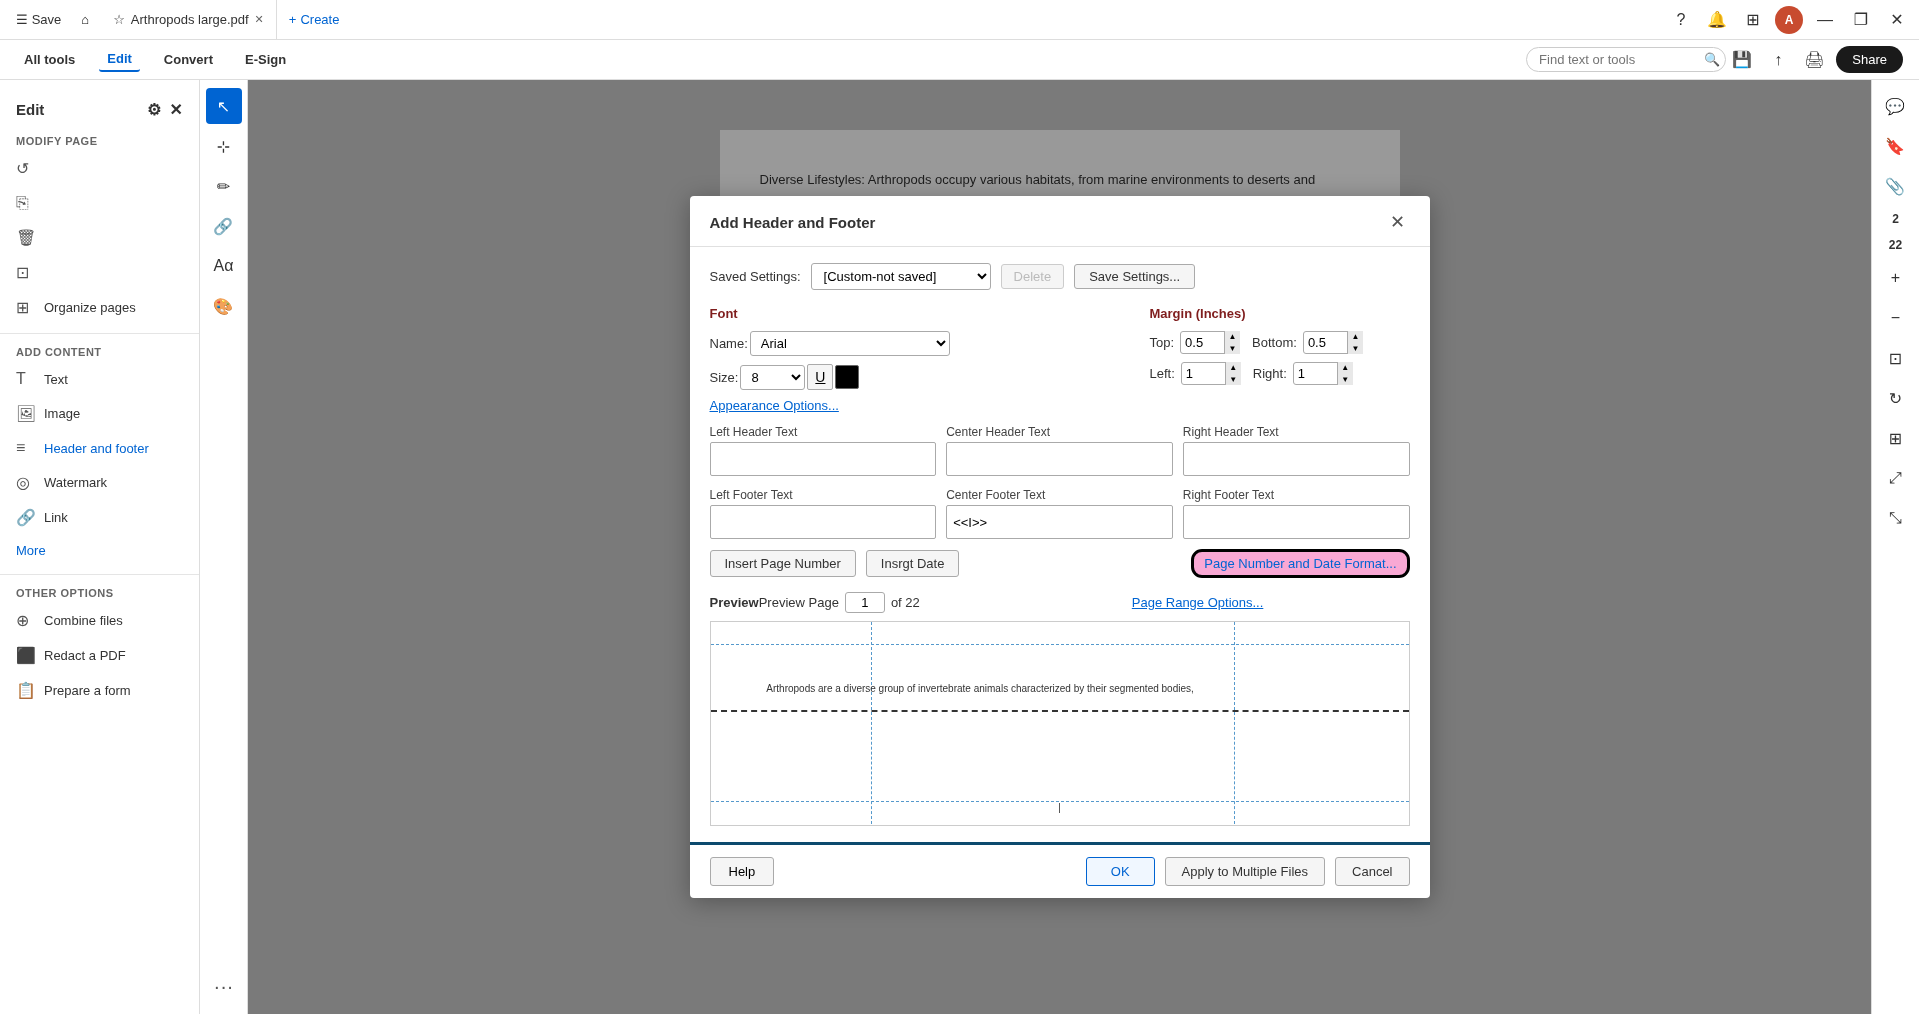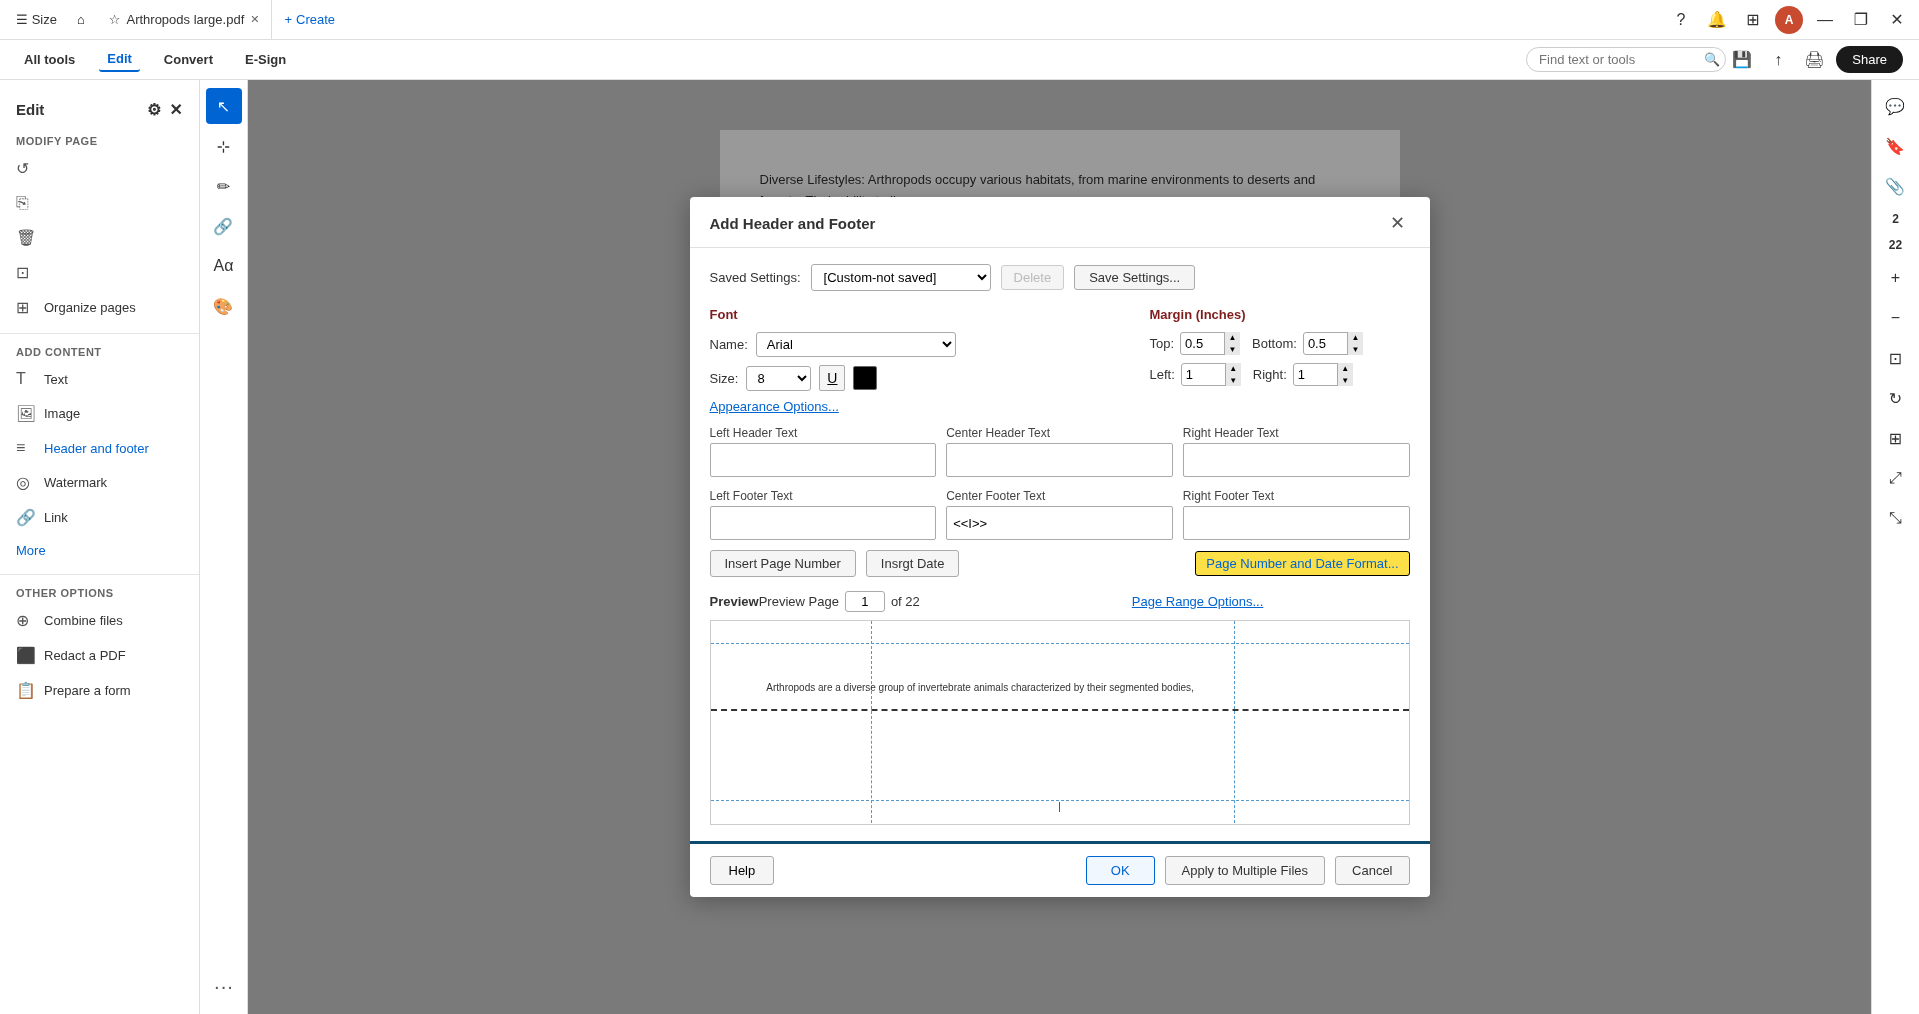--- a/index.html
+++ b/index.html
@@ -208,21 +208,21 @@
     }
     .col-left { flex: 1; }
     .col-right { width: 260px; }
 
     .section-label {
       font-size: 13px; font-weight: 600; color: #7f1d1d; margin-bottom: 10px;
     }
 
     
     .font-row {
-      display: flex; align-items: center; gap: 8px; margin-bottom: 8px; flex-wrap: wrap;
+      display: flex; align-items: center; gap: 2px; margin-bottom: 8px; flex-wrap: wrap;
     }
     .font-label { font-size: 13px; color: #333; }
     .font-select {
       border: 1px solid #aaa; border-radius: 3px; padding: 3px 6px;
       font-size: 13px; width: 200px; background: #fff; cursor: pointer;
     }
     .size-select {
       border: 1px solid #aaa; border-radius: 3px; padding: 3px 6px;
       font-size: 13px; width: 65px; background: #fff; cursor: pointer;
     }
@@ -276,22 +276,22 @@
     .insert-row {
       display: flex; align-items: center; justify-content: space-between;
       margin: 10px 0 0 0;
     }
     .btn-insert {
       border: 1px solid #aaa; background: #f5f5f5; border-radius: 3px;
       padding: 5px 14px; font-size: 13px; cursor: pointer; color: #333;
     }
     .btn-format-link {
       color: #0064d2; font-size: 13px; cursor: pointer;
-      border: 1px solid #000000; padding: 4px 10px; border-radius: 3px;
-      text-decoration: none; background: #fde047;
+      border: 3px solid #000000; padding: 4px 10px; border-radius: 11px;
+      text-decoration: none; background: #f9a8d4;
     }
 
     
     .preview-section { margin-top: 14px; }
     .preview-header {
       display: flex; align-items: center; justify-content: flex-start;
       margin-bottom: 8px;
     }
     .preview-label { font-size: 13px; font-weight: 600; color: #333; }
     .preview-page-input {
@@ -356,21 +356,21 @@
       border: 1px solid #aaa; background: #f5f5f5; border-radius: 3px;
       padding: 6px 16px; font-size: 13px; cursor: pointer; color: #333;
     }
   </style>
 </head>
 <body>
 
 <div class="top-bar">
   <div class="menu-btn">
     <span>☰</span>
-    <span>Size</span>
+    <span>Save</span>
   </div>
   <div class="home-btn">
     <span>⌂</span>
   </div>
   <div class="tab-bar">
     <div class="tab active">
       <span>☆</span>
       <span>Arthropods large.pdf</span>
       <span class="tab-close">✕</span>
     </div>

